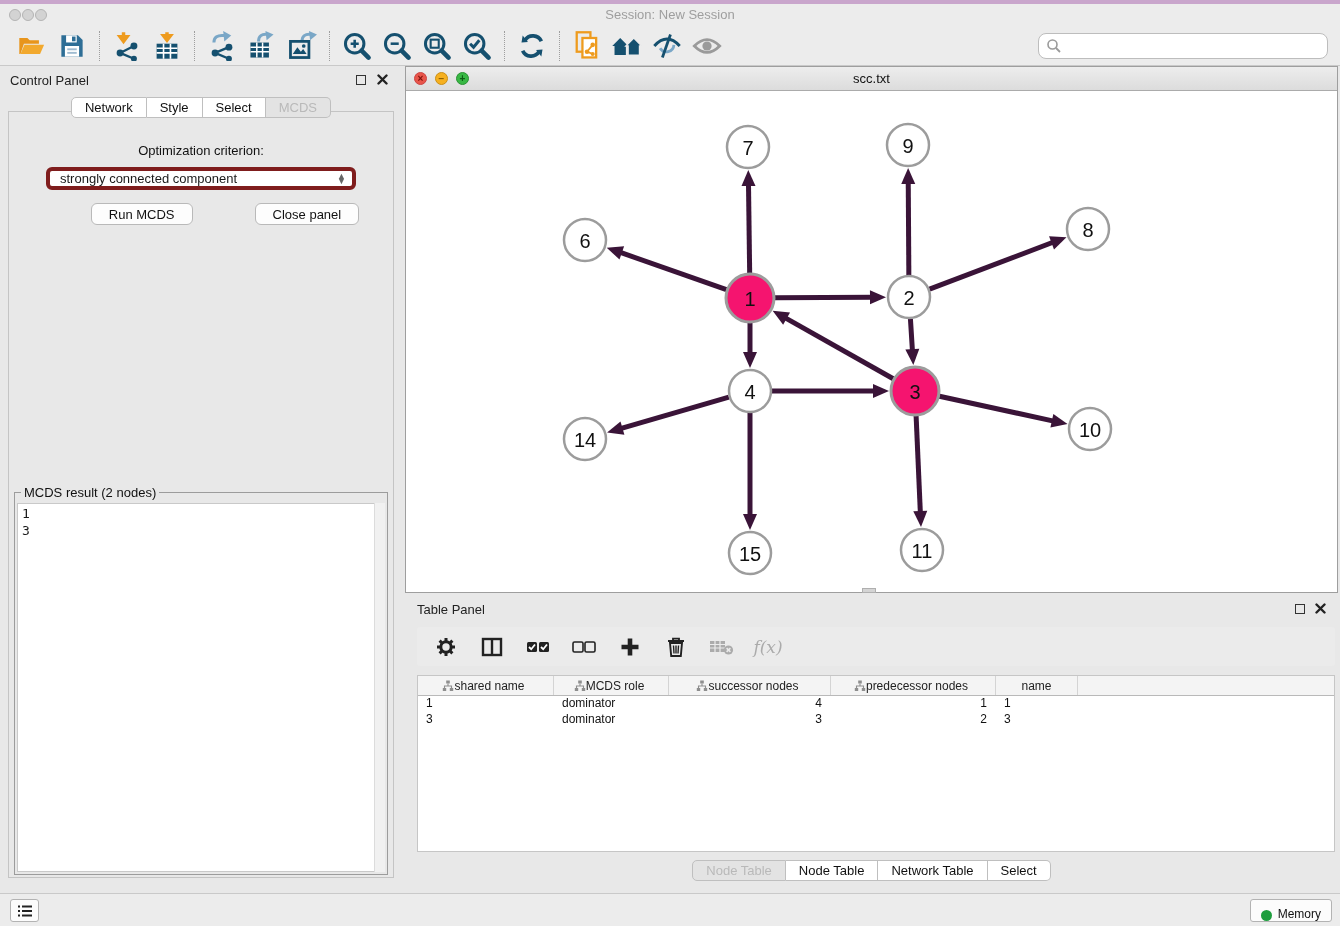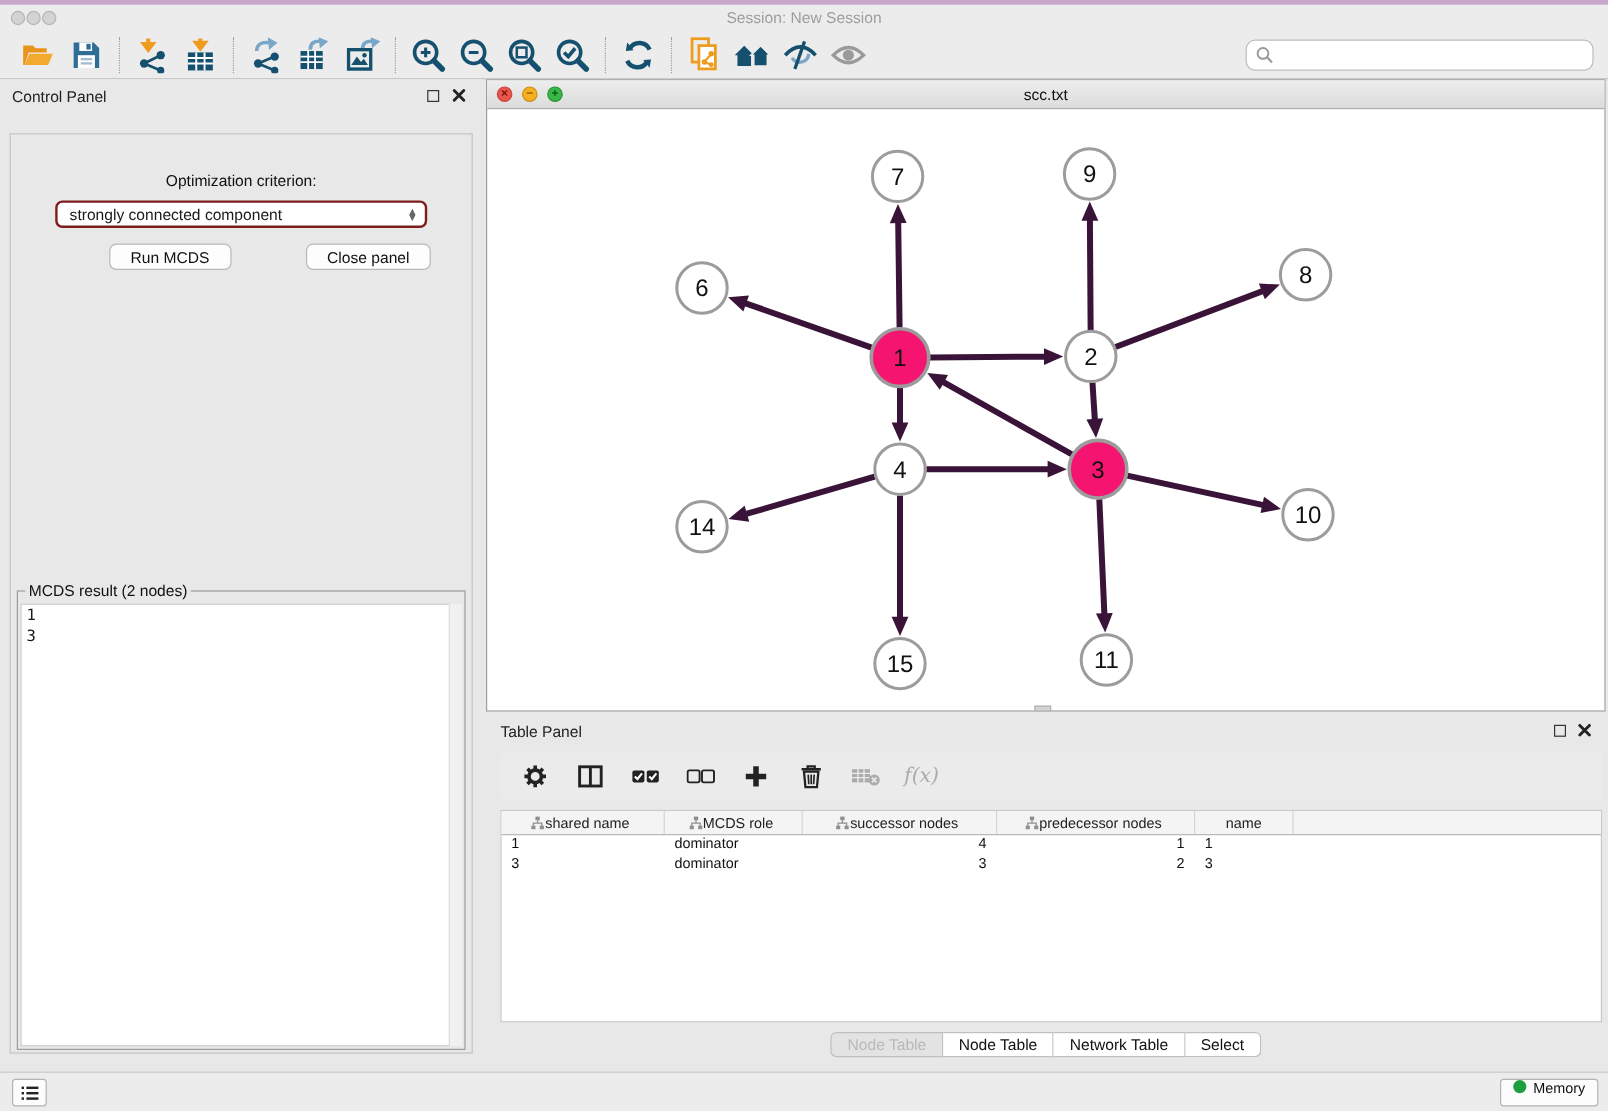--- a/index.html
+++ b/index.html
@@ -30,21 +30,21 @@
   .panel-title { position:absolute; left:10px; top:7px; font-size:13px; color:#222; }
   .float-icon { position:absolute; top:9px; width:10px; height:10px; border:1.5px solid #333; background:transparent; }
   .panel-x { position:absolute; top:8px; }
   .cp-content { position:absolute; top:45px; left:8px; right:8px; bottom:15px; border:1px solid #C4C4C4; background:#E8E8E8; }
   .cp-tabs { position:absolute; top:31px; left:0; right:0; display:flex; justify-content:center; z-index:3; }
   .tab { height:21px; line-height:19px; padding:0 13px; background:#fff; border:1px solid #BFBFBF; border-left:none; font-size:13px; color:#111; cursor:default; }
   .tab.first { border-left:1px solid #BFBFBF; border-radius:5px 0 0 5px; }
   .tab.last { border-radius:0 5px 5px 0; }
   .tab.active { background:#E3E3E3; color:#B9B9B9; }
   .opt-label { margin-top:31px; text-align:center; font-size:13px; color:#111; }
-  .select-box { margin:9px auto 0; width:310px; height:23px; background:#fff; border:2px solid #7f1d1d; border-radius:6px; display:flex; align-items:center; padding:0 6px 0 10px; font-size:13px; }
+  .select-box { margin:9px auto 0; width:310px; height:23px; background:#fff; border:4px solid #7f1d1d; border-radius:6px; display:flex; align-items:center; padding:0 6px 0 10px; font-size:13px; }
   .select-box .sel-val { flex:1; }
   .chevrons { display:flex; flex-direction:column; align-items:center; line-height:5px; color:#666; font-size:9px; }
   .btn-row { display:flex; justify-content:center; gap:14px; margin-top:13px; }
   .push-btn { height:22px; padding:0 17px; background:#FDFDFD; border:1px solid #B9B9B9; border-radius:6px; font-size:13px; color:#111; font-family:"Liberation Sans",sans-serif;margin-left:48px; }
   .result-fieldset { position:absolute; left:5px; right:5px; top:380px; bottom:2px; border:1px solid #9C9C9C; }
   .result-legend { position:absolute; top:-8px; left:6px; background:#E8E8E8; padding:0 3px; font-size:13px; color:#111; }
   .result-area { position:absolute; left:2px; right:2px; top:10px; bottom:2px; background:#fff; border:1px solid #C9C9C9; font-family:"DejaVu Sans Mono", monospace; font-size:13px; line-height:17px; padding:1px 4px; }
   .result-scroll { position:absolute; right:2px; top:10px; bottom:2px; width:11px; background:#F1F1F1; border-left:1px solid #DCDCDC; }
 
   
@@ -69,21 +69,21 @@
   .th .ticon { margin-left:-4px; }
   .tr { display:flex; height:16px; font-size:12px; color:#111; }
   .td { overflow:hidden; white-space:nowrap; }
   .al { text-align:left; padding-left:8px; }
   .ar { text-align:right; padding-right:9px; }
   .tp-tabs { position:absolute; bottom:8px; left:0; right:0; display:flex; justify-content:center; }
 
   
   .statusbar { position:absolute; left:0; right:0; bottom:0; height:33px; background:#ECECEC; border-top:1px solid #C9C9C9; }
   .list-btn { position:absolute; left:10px; top:5px; width:29px; height:23px; background:#FCFCFC; border:1px solid #B3B3B3; border-radius:3px; display:flex; align-items:center; justify-content:center; }
-  .memory-btn { position:absolute; right:8px; top:5px; height:23px; padding:0 10px; background:#FCFCFC; border:1px solid #B3B3B3; border-radius:3px; display:flex; align-items:flex-start; gap:6px; font-size:12px; color:#111; }
+  .memory-btn { position:absolute; right:8px; top:5px; height:23px; padding:0 10px; background:#FCFCFC; border:1px solid #B3B3B3; border-radius:3px; display:flex; align-items:flex-end; gap:6px; font-size:12px; color:#111; }
   .green-dot { width:11px; height:11px; border-radius:50%; background:#1E9E3E; }
 </style>
 </head>
 <body>
 
 <div class="app">
 
   <div class="top-strip"></div>
   <div class="titlebar">
     <div class="traffic gray" style="left:9px"></div>
@@ -233,20 +233,26 @@
 
   <div class="workspace">
 
     <div class="control-panel">
       <div class="panel-header">
         <div class="panel-title">Control Panel</div>
         <div class="float-icon" style="right:36px"></div>
         <svg class="panel-x" style="right:14px" width="11" height="11" viewBox="0 0 11 11">
             <path d="M1.5 1.5l8 8M9.5 1.5l-8 8" stroke="#222" stroke-width="2.4" stroke-linecap="round"></path>
           </svg>
+      </div>
+      <div class="cp-tabs">
+        <div class="tab first">Network</div>
+        <div class="tab">Style</div>
+        <div class="tab">Select</div>
+        <div class="tab last active">MCDS</div>
       </div>
       <div class="cp-content">
         <div class="opt-label">Optimization criterion:</div>
         <div class="select-box">
           <span class="sel-val">strongly connected component</span>
           <span class="chevrons">
               <span>▲</span>
               <span>▼</span>
             </span>
         </div>

